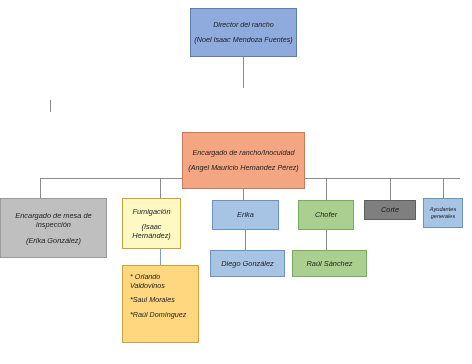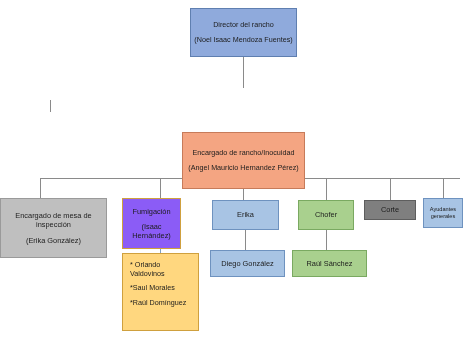--- a/index.html
+++ b/index.html
@@ -22,20 +22,21 @@
     position: absolute;
     box-sizing: border-box;
     display: flex;
     flex-direction: column;
     align-items: center;
     justify-content: center;
     text-align: center;
     color: #1c1c1c;
     line-height: 1.22;
     padding: 2px 3px;
+    font-style: italic;
   }
   .node .line1 { display: block; }
   .node .line2 { display: block; margin-top: 0.85em; }
   .node.listbox {
     align-items: flex-start;
     justify-content: flex-start;
     text-align: left;
     padding: 7px 7px;
   }
   .node.listbox .item { display: block; width: 100%; }
@@ -66,25 +67,25 @@
     font-size: 7.2px;
     margin-top: 44px;
   }
   .n-inspeccion {
     left: 0px; top: 198px; width: 107px; height: 60px;
     background: #bfbfbf; border: 1px solid #9a9a9a;
     font-size: 7.4px;
   }
   .n-fumigacion {
     left: 122px; top: 198px; width: 59px; height: 51px;
-    background: #8b5cf6; border: 1px solid #cfa03e;
+    background: #fef9c3; border: 1px solid #cfa03e;
     font-size: 7.4px;
   }
   .n-fumig-list {
-    left: 122px; top: 253px; width: 77px; height: 78px;
+    left: 122px; top: 265px; width: 77px; height: 78px;
     background: #ffd77f; border: 1px solid #cfa03e;
     font-size: 7.2px;
   }
   .n-riego {
     left: 212px; top: 200px; width: 67px; height: 30px;
     background: #a8c4e4; border: 1px solid #6e92bf;
     font-size: 7.4px;
   }
   .n-riego-sub {
     left: 210px; top: 250px; width: 75px; height: 27px;

